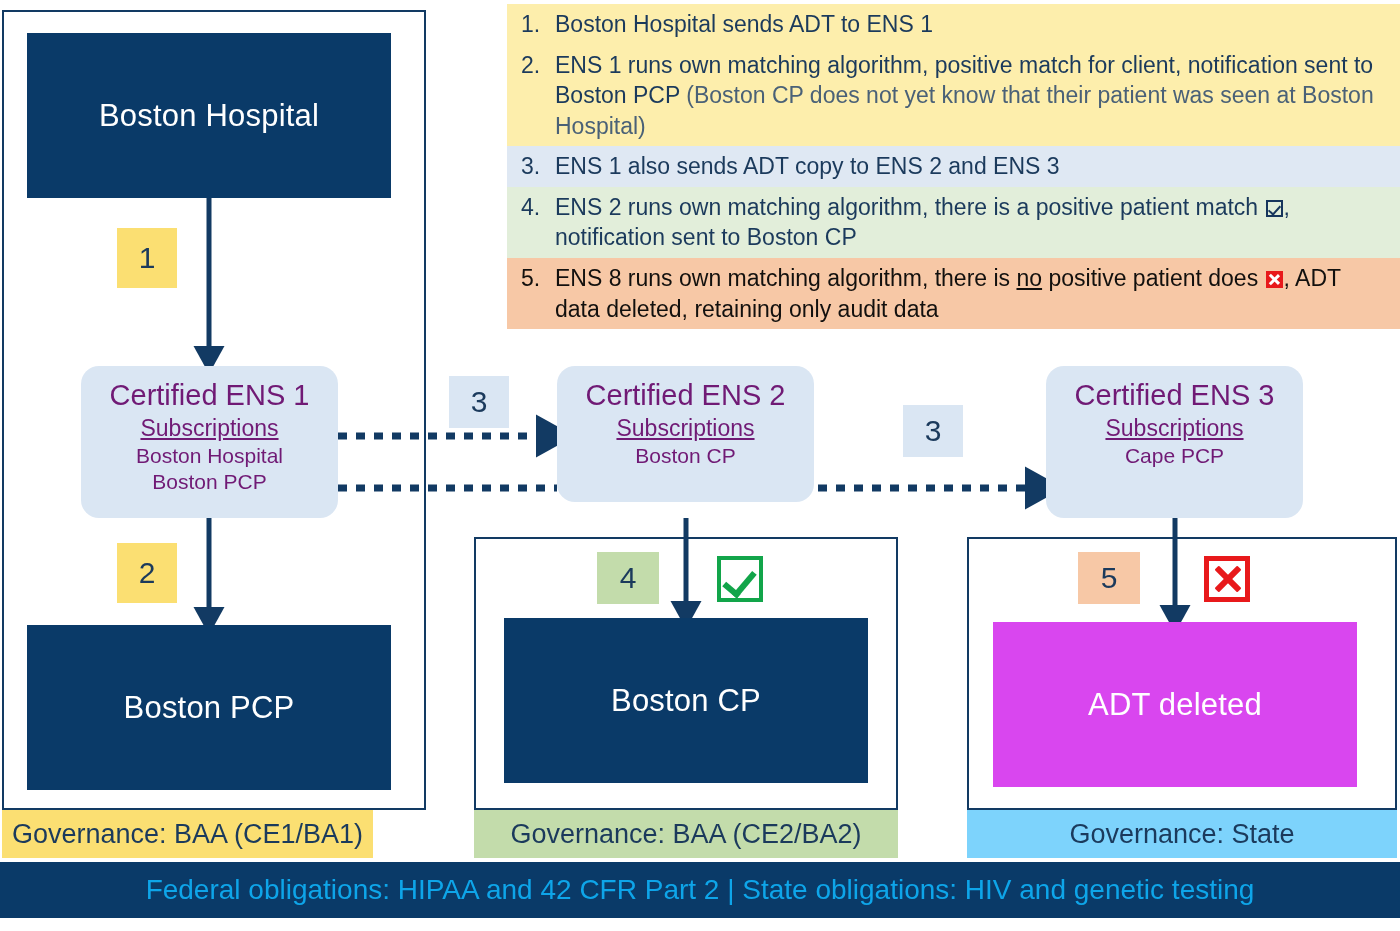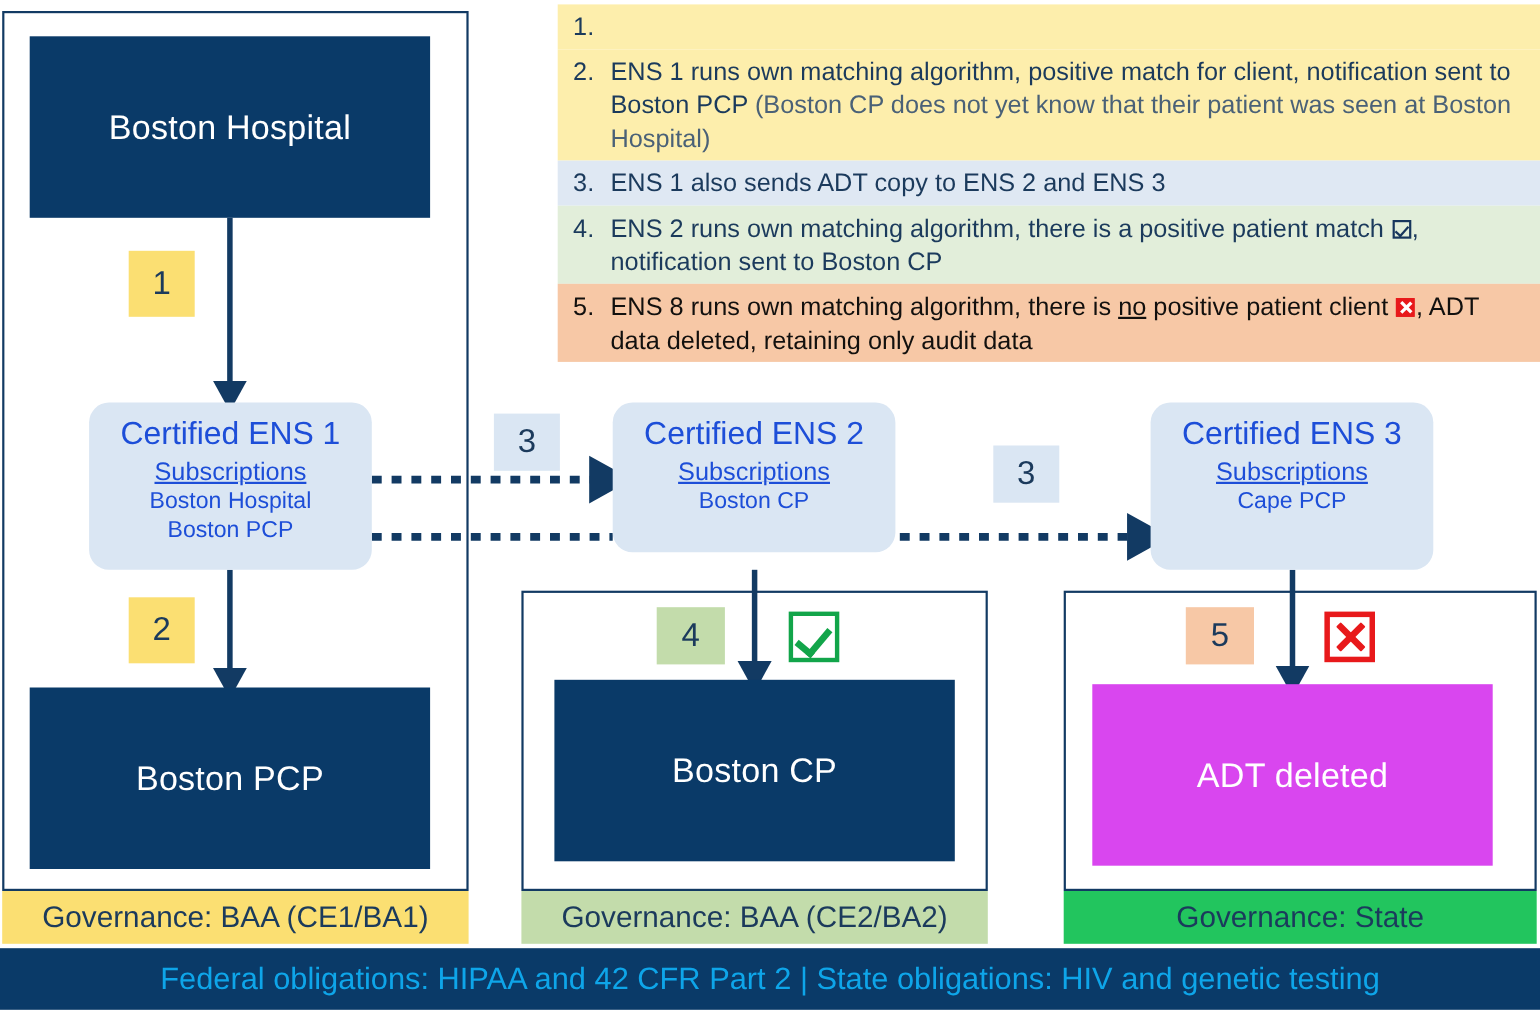--- a/index.html
+++ b/index.html
@@ -121,21 +121,21 @@
   #box-adt-deleted {
     left: 993px; top: 622px; width: 364px; height: 165px;
     background: #d946ef;
   }
 
   
   .ens-node {
     position: absolute;
     background: #dae6f3;
     border-radius: 18px;
-    color: #1d4ed8;
+    color: #701a75;
     text-align: center;
     box-sizing: border-box;
     padding-top: 13px;
   }
   #ens-1 { left: 81px;  top: 366px; width: 257px; height: 152px; }
   #ens-2 { left: 557px; top: 366px; width: 257px; height: 136px; }
   #ens-3 { left: 1046px;top: 366px; width: 257px; height: 152px; }
   .ens-title {
     font-size: 29px;
     line-height: 1.15;
@@ -219,23 +219,23 @@
   
   .gov-strip {
     position: absolute;
     display: flex;
     align-items: center;
     justify-content: center;
     font-size: 27px;
     color: #1b3a5c;
     box-sizing: border-box;
   }
-  #gov-left   { left: 2px;   top: 810px; width: 424px; height: 48px; background: #fbdf72; }
+  #gov-left   { left: 2px;   top: 810px; width: 371px; height: 48px; background: #fbdf72; }
   #gov-middle { left: 474px; top: 810px; width: 424px; height: 48px; background: #c3dcab; }
-  #gov-right  { left: 967px; top: 810px; width: 430px; height: 48px; background: #22c55e; }
+  #gov-right  { left: 967px; top: 810px; width: 430px; height: 48px; background: #7dd3fc; }
 
   #obligations-bar {
     position: absolute;
     left: 0; top: 862px;
     width: 1400px; height: 56px;
     background: #0a3a68;
     color: #0ea5e9;
     display: flex;
     align-items: center;
     justify-content: center;
@@ -274,40 +274,41 @@
 
     <line x1="686" y1="518" x2="686" y2="612" stroke="#123a63" stroke-width="5" marker-end="url(#ah)"></line>
 
     <line x1="1175" y1="518" x2="1175" y2="616" stroke="#123a63" stroke-width="5" marker-end="url(#ah)"></line>
   </svg>
 
   <div class="legend">
 
     <div class="legend-row l1">
       <span class="legend-num">1.</span>
+      <span class="legend-text">Boston Hospital sends ADT to ENS 1</span>
     </div>
 
     <div class="legend-row l1">
       <span class="legend-num">2.</span>
       <span class="legend-text"><span>ENS 1 runs own matching algorithm, positive match for client, notification sent to Boston PCP </span><span class="muted">(Boston CP does not yet know that their patient was seen at Boston Hospital)</span></span>
     </div>
 
     <div class="legend-row l3">
       <span class="legend-num">3.</span>
       <span class="legend-text">ENS 1 also sends ADT copy to ENS 2 and ENS 3</span>
     </div>
 
     <div class="legend-row l4">
       <span class="legend-num">4.</span>
       <span class="legend-text"><span>ENS 2 runs own matching algorithm, there is a positive patient match </span><span class="inline-check"></span><span>, notification sent to Boston CP</span></span>
     </div>
 
     <div class="legend-row l5">
       <span class="legend-num">5.</span>
-      <span class="legend-text"><span>ENS 8 runs own matching algorithm, there is </span><span class="u-underline">no</span><span> positive patient client </span><span class="inline-x"></span><span>, ADT data deleted, retaining only audit data</span></span>
+      <span class="legend-text"><span>ENS 8 runs own matching algorithm, there is </span><span class="u-underline">no</span><span> positive patient does </span><span class="inline-x"></span><span>, ADT data deleted, retaining only audit data</span></span>
     </div>
   </div>
 
   <div class="navy-box" id="box-boston-hospital">
     <span>Boston Hospital</span>
   </div>
 
   <div class="navy-box" id="box-boston-pcp">
     <span>Boston PCP</span>
   </div>

